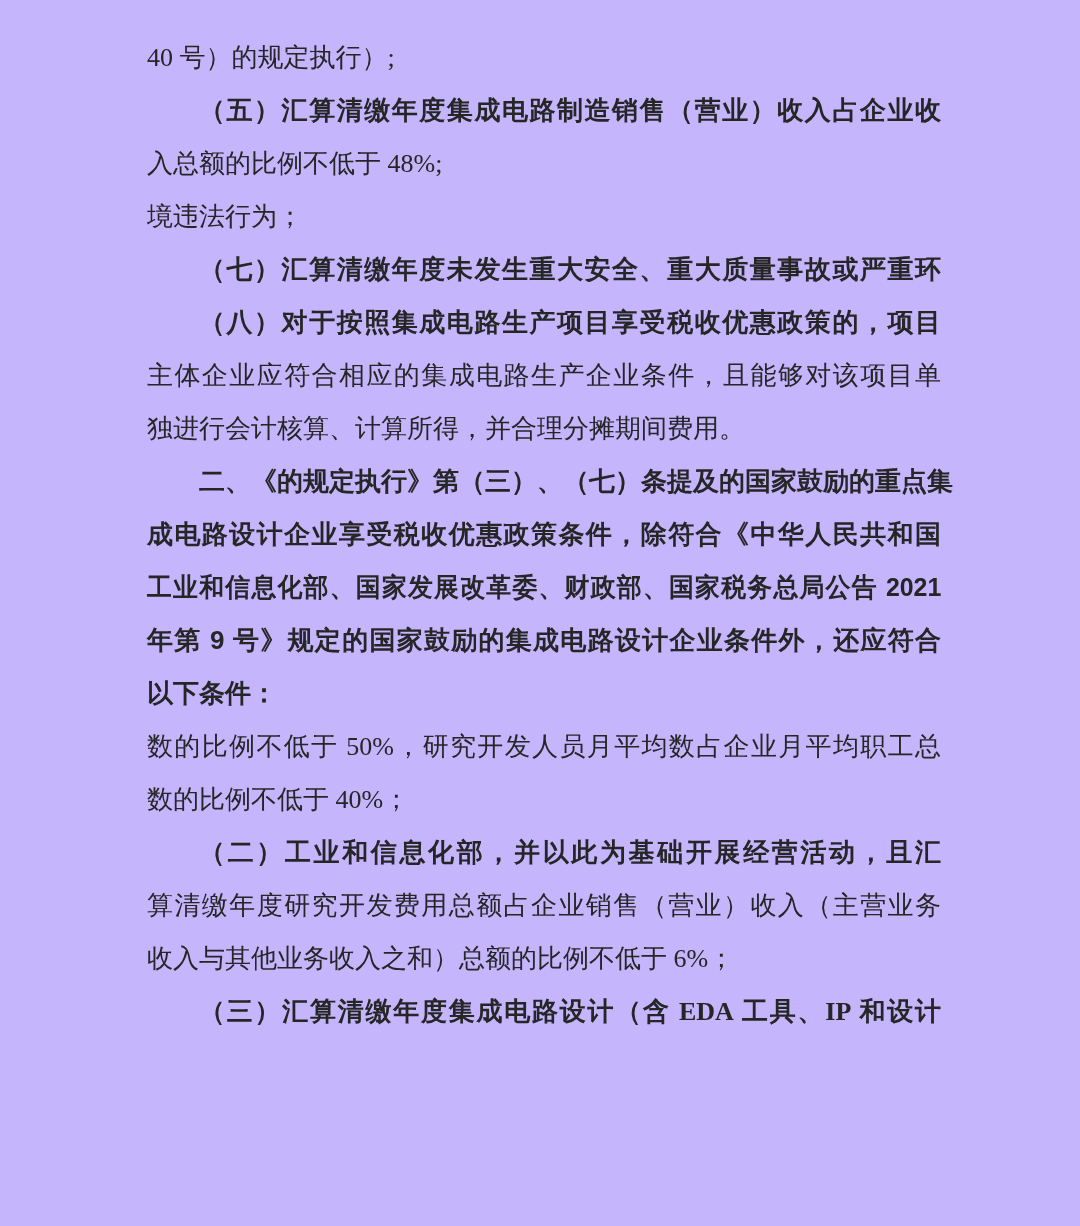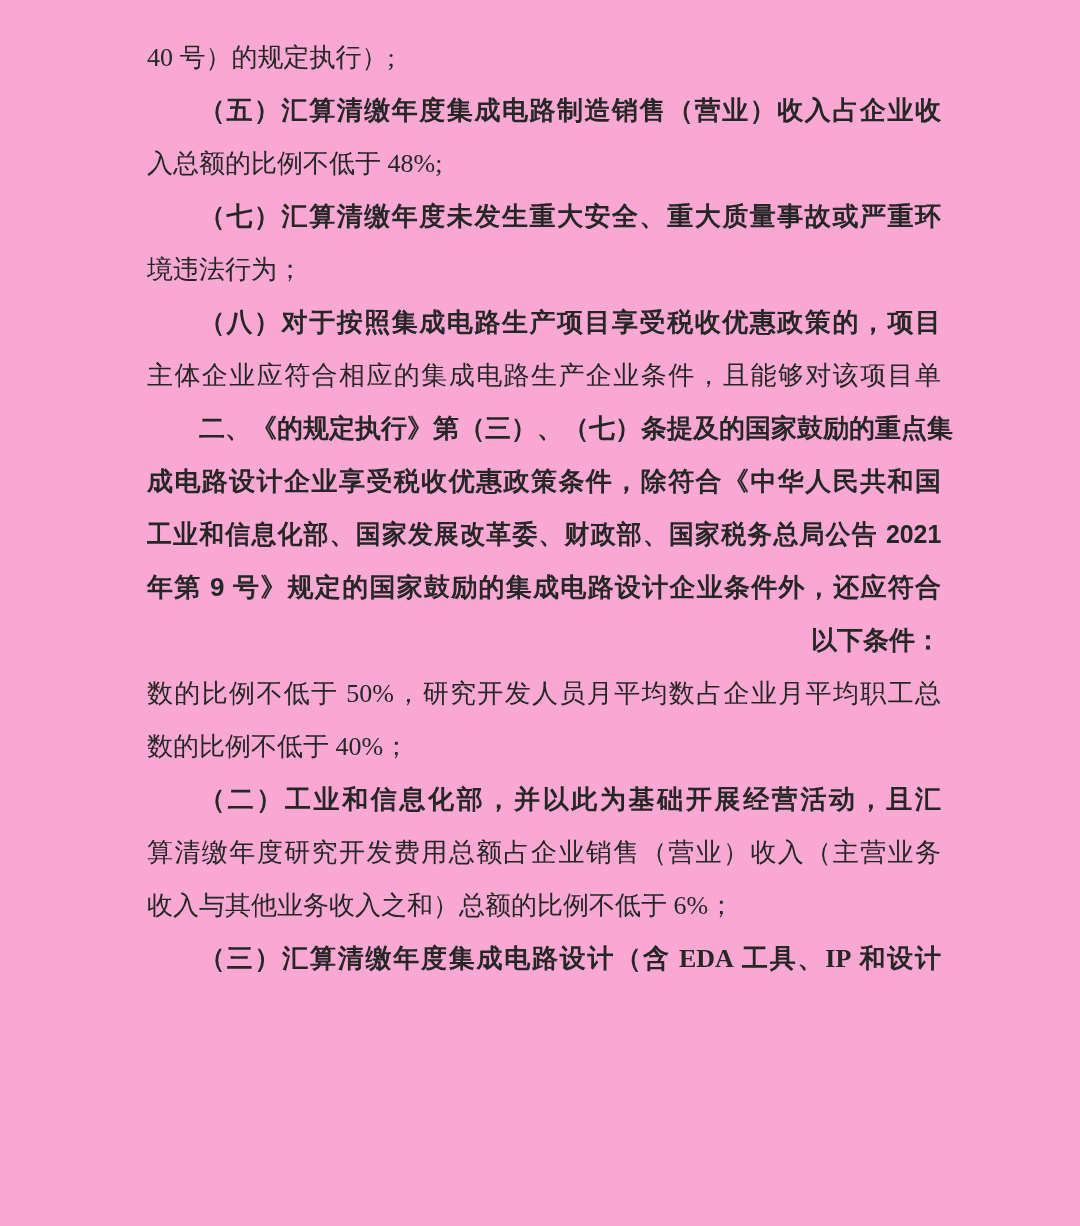--- a/index.html
+++ b/index.html
@@ -1,20 +1,20 @@
 <!DOCTYPE html>
 <html><head>
 <meta charset="utf-8">
 <style>
   html, body { margin: 0; padding: 0; background: #ffffff; }
   .page {
     position: relative;
     width: 1080px;
     height: 1226px;
-    background: #f9a8d4;
+    background: #c4b5fd;
     overflow: hidden;
     font-family: "Liberation Serif", serif;
     color: #262626;
   }
   .content {
     position: absolute;
     left: 147px;
     top: 31px;
     width: 794px;
   }
@@ -28,21 +28,20 @@
   }
   .line.fill {
     text-align: justify;
     text-align-last: justify;
     text-justify: inter-character;
   }
   .line.indent { text-indent: 52px; font-weight: bold; }
   .paragraph.bold .line {
     font-family: "Liberation Sans", sans-serif;
     font-weight: 700;
-    text-align: right;
   }
   
   .paragraph.bold .line:nth-child(3) {
     width: 830px;
     transform: scaleX(0.957);
     transform-origin: 0 50%;
   }
 </style>
 </head>
 <body>
@@ -50,26 +49,27 @@
 <div class="page">
   <div class="content">
       <div class="paragraph">
         <div class="line">40 号）的规定执行）;</div>
       </div>
       <div class="paragraph">
         <div class="line indent fill">（五）汇算清缴年度集成电路制造销售（营业）收入占企业收</div>
         <div class="line">入总额的比例不低于 48%;</div>
       </div>
       <div class="paragraph">
+        <div class="line">境违法行为；</div>
         <div class="line indent fill">（七）汇算清缴年度未发生重大安全、重大质量事故或严重环</div>
-        <div class="line">境违法行为；</div>
       </div>
       <div class="paragraph">
         <div class="line indent fill">（八）对于按照集成电路生产项目享受税收优惠政策的，项目</div>
         <div class="line fill">主体企业应符合相应的集成电路生产企业条件，且能够对该项目单</div>
+        <div class="line">独进行会计核算、计算所得，并合理分摊期间费用。</div>
       </div>
       <div class="paragraph bold">
         <div class="line indent fill">二、《的规定执行》第（三）、（七）条提及的国家鼓励的重点集</div>
         <div class="line fill">成电路设计企业享受税收优惠政策条件，除符合《中华人民共和国</div>
         <div class="line fill">工业和信息化部、国家发展改革委、财政部、国家税务总局公告 2021</div>
         <div class="line fill">年第 9 号》规定的国家鼓励的集成电路设计企业条件外，还应符合</div>
         <div class="line">以下条件：</div>
       </div>
       <div class="paragraph">
         <div class="line fill">数的比例不低于 50%，研究开发人员月平均数占企业月平均职工总</div>

